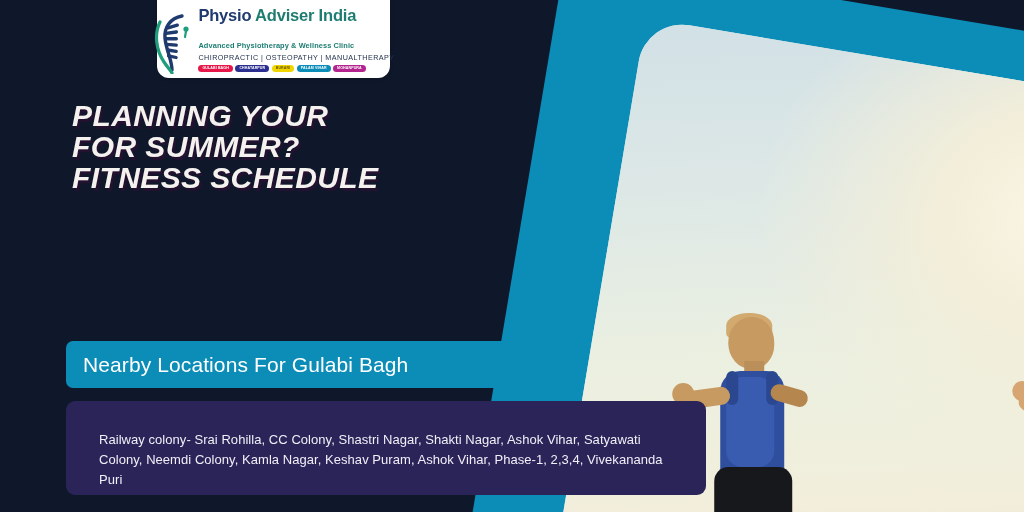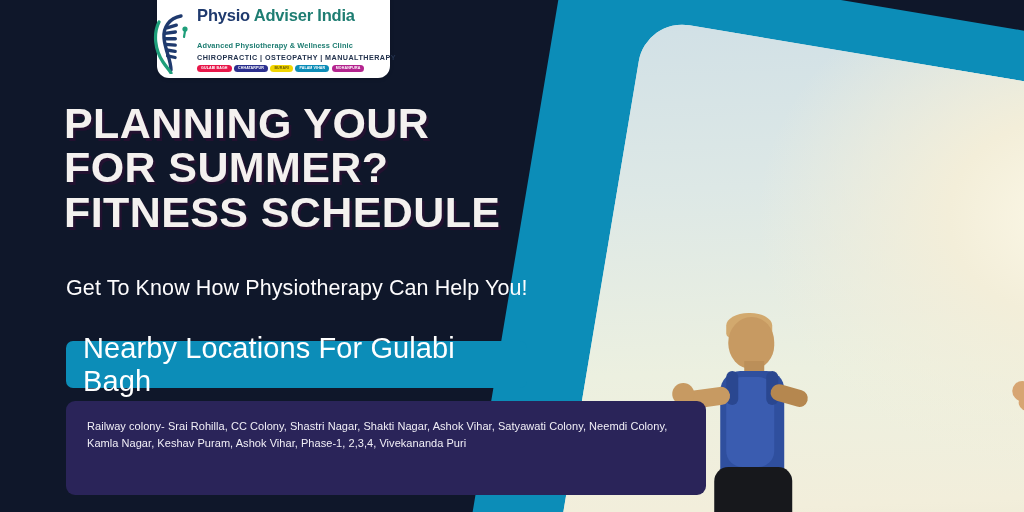--- a/index.html
+++ b/index.html
@@ -86,64 +86,65 @@
   .spine{width:44px;height:62px;flex:0 0 44px;position:relative;}
   .logo-text{display:flex;flex-direction:column;align-items:flex-start;padding-bottom:2px;}
   .logo-name{font-size:16.5px;font-weight:bold;letter-spacing:-.2px;line-height:1;white-space:nowrap;}
   .logo-name .n1{color:#1f3a6e;}
   .logo-name .n2{color:#1e7d72;}
   .logo-tag{
     font-size:7.4px;font-weight:bold;color:#1e7d72;letter-spacing:.1px;
     margin-top:18px;white-space:nowrap;
   }
   .logo-services{
-    font-size:7.2px;font-weight:bold;color:#23324d;letter-spacing:.45px;
+    font-size:7.2px;font-weight:normal;color:#23324d;letter-spacing:.45px;
     margin-top:3px;white-space:nowrap;
   }
   .chips{display:flex;gap:2.5px;margin-top:3px;}
   .chip{
     font-size:3.6px;font-weight:bold;color:#fff;letter-spacing:.1px;
     padding:1.6px 4px;border-radius:7px;white-space:nowrap;line-height:1;
   }
   .chip.c0{background:#e8174a;}
   .chip.c1{background:#2b2f8f;}
   .chip.c2{background:#f2d600;color:#6b5a00;}
   .chip.c3{background:#0c8db8;}
   .chip.c4{background:#b4248f;}
 
   
   .headline{
-    position:absolute;left:64px;top:101px;
+    position:absolute;left:72px;top:101px;
     width:520px;
-    font-size:43px;line-height:1.03;font-weight:bold;
+    font-size:30px;line-height:1.03;font-weight:bold;
     color:#f4f1ef;letter-spacing:.4px;
     text-shadow:2.5px 2.5px 0 rgba(60,10,55,.45);
     text-transform:uppercase;
+    font-style:italic;
   }
   .subhead{
     position:absolute;left:66px;top:276px;
     font-size:21.5px;font-weight:500;color:#fdfcfd;letter-spacing:.1px;
   }
   .loc-bar{
     position:absolute;left:66px;top:341px;
     width:461px;height:47px;
     background:#0c8db8;border-radius:7px;
     display:flex;align-items:center;
   }
   .loc-bar span{
-    padding-left:17px;font-size:29px;color:#ffffff;letter-spacing:.1px;
+    padding-left:17px;font-size:21px;color:#ffffff;letter-spacing:.1px;
   }
   .loc-panel{
     position:absolute;left:66px;top:401px;
     width:640px;height:94px;
     background:#2a2459;border-radius:9px;
     box-sizing:border-box;padding:13px 18px 0 17px;
   }
   .loc-panel p{
-    margin:4px;font-size:11px;line-height:1.53;color:#f1eff7;letter-spacing:.05px;
+    margin:16px;font-size:13px;line-height:1.53;color:#f1eff7;letter-spacing:.05px;
   }
 </style>
 </head>
 <body>
 
 <div class="banner">
 
   <div class="teal-shape"></div>
 
   <div class="photo-shape">
@@ -209,21 +210,20 @@
       </div>
     </div>
   </div>
 
   <div class="headline">
     <div>PLANNING YOUR</div>
     <div>FOR SUMMER?</div>
     <div>FITNESS SCHEDULE</div>
   </div>
 
-  <div class="subhead">Get To Know How Physiotherapy Can Help You!</div>
 
   <div class="loc-bar">
     <span>Nearby Locations For Gulabi Bagh</span>
   </div>
 
   <div class="loc-panel">
     <p>Railway colony- Srai Rohilla, CC Colony, Shastri Nagar, Shakti Nagar, Ashok Vihar, Satyawati Colony, Neemdi Colony, Kamla Nagar, Keshav Puram, Ashok Vihar, Phase-1, 2,3,4, Vivekananda Puri</p>
   </div>
 
 </div>

